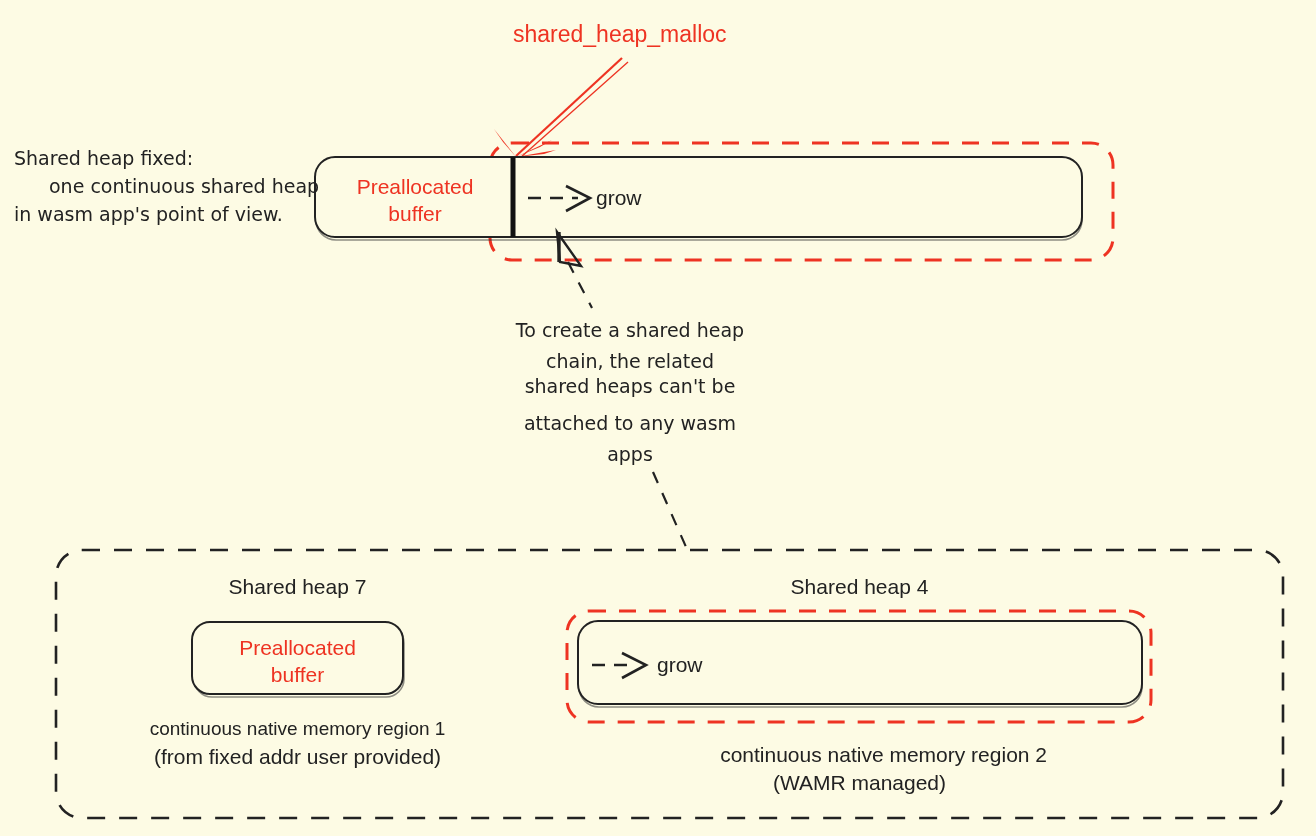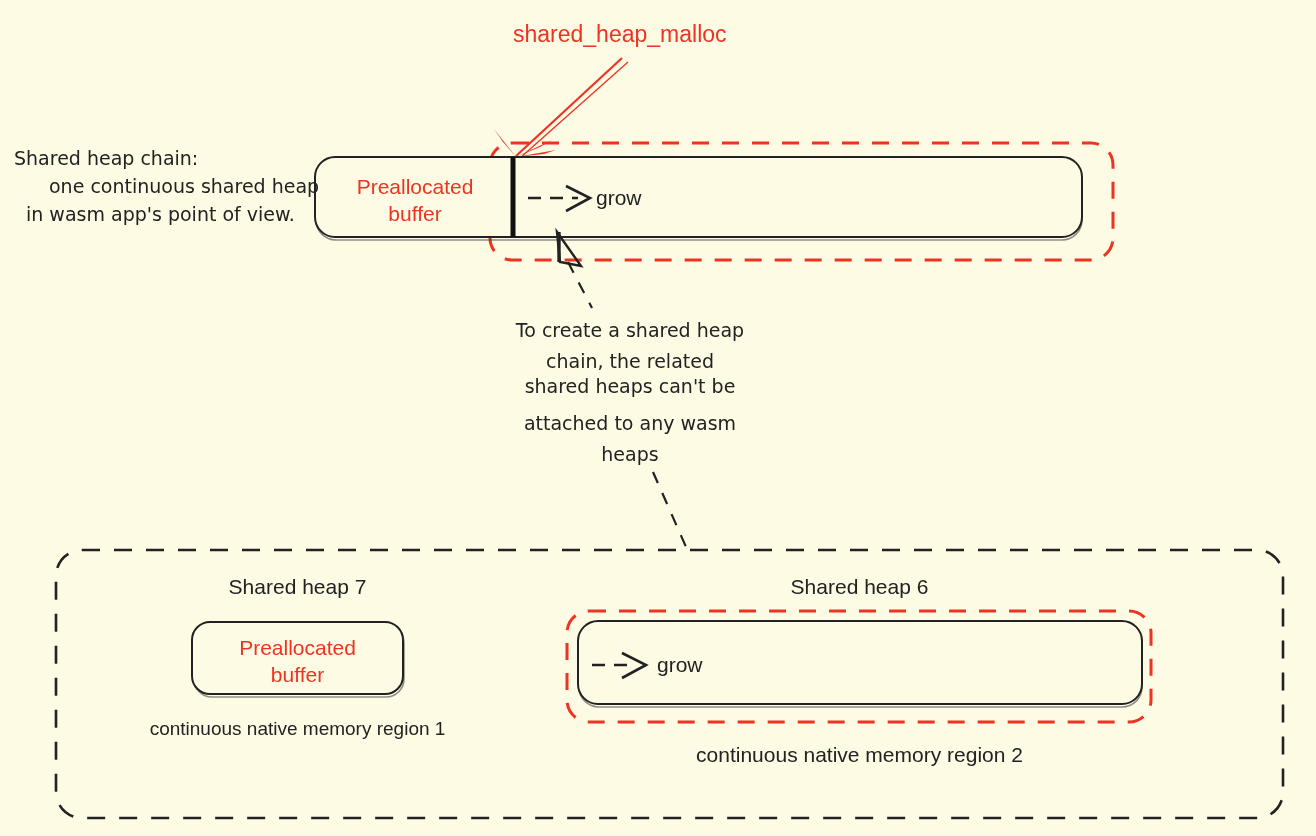--- a/index.html
+++ b/index.html
@@ -89,41 +89,43 @@
     <rect x="578" y="621" width="564" height="83" rx="20" ry="20" fill="#fdfbe4" stroke="#222222" stroke-width="2"></rect>
 
     <g>
       <line x1="592" y1="665" x2="634" y2="665" stroke="#222222" stroke-width="2.6" stroke-dasharray="13,9"></line>
       <polyline points="622,653 646,665 622,678" fill="none" stroke="#222222" stroke-width="2.6"></polyline>
     </g>
   </svg>
 
   <div class="txt red-txt mono-label" style="left:513px; top:21px; font-size:23px;">shared_heap_malloc</div>
 
-  <div class="txt" style="left:14px; top:145px;">Shared heap chain:</div>
+  <div class="txt" style="left:14px; top:145px;">Shared heap fixed:</div>
   <div class="txt" style="left:14px; top:173px;margin-left:35px;">one continuous shared heap</div>
-  <div class="txt" style="left:26px; top:201px;">in wasm app's point of view.</div>
+  <div class="txt" style="left:14px; top:201px;">in wasm app's point of view.</div>
 
   <div class="txt red-txt center mono-label" style="left:330px; top:174px; width:170px; font-size:21px;">Preallocated</div>
   <div class="txt red-txt center mono-label" style="left:330px; top:201px; width:170px; font-size:21px;">buffer</div>
 
   <div class="txt mono-label" style="left:596px; top:185px; font-size:21px;">grow</div>
 
   <div class="txt center" style="left:480px; top:317px; width:300px;">To create a shared heap</div>
   <div class="txt center" style="left:480px; top:348px; width:300px;">chain, the related</div>
   <div class="txt center" style="left:480px; top:373px; width:300px;">shared heaps can't be</div>
   <div class="txt center" style="left:480px; top:410px; width:300px;text-align:center;">attached to any wasm</div>
-  <div class="txt center" style="left:480px; top:441px; width:300px;">heaps</div>
+  <div class="txt center" style="left:480px; top:441px; width:300px;">apps</div>
 
   <div class="txt center mono-label" style="left:195px; top:574px; width:205px; font-size:21px;">Shared heap 7</div>
 
   <div class="txt red-txt center mono-label" style="left:192px; top:635px; width:211px; font-size:21px;">Preallocated</div>
   <div class="txt red-txt center mono-label" style="left:192px; top:662px; width:211px; font-size:21px;">buffer</div>
 
   <div class="txt center mono-label" style="left:110px; top:716px; width:375px; font-size:19px;">continuous native memory region 1</div>
+  <div class="txt center mono-label" style="left:110px; top:744px; width:375px; font-size:21px;">(from fixed addr user provided)</div>
 
-  <div class="txt center mono-label" style="left:757px; top:574px; width:205px; font-size:21px;">Shared heap 6</div>
+  <div class="txt center mono-label" style="left:757px; top:574px; width:205px; font-size:21px;">Shared heap 4</div>
 
   <div class="txt mono-label" style="left:657px; top:652px; font-size:21px;">grow</div>
 
-  <div class="txt center mono-label" style="left:672px; top:742px; width:375px; font-size:21px;">continuous native memory region 2</div>
+  <div class="txt center mono-label" style="left:672px; top:742px; width:375px; font-size:21px;text-align:right;">continuous native memory region 2</div>
+  <div class="txt center mono-label" style="left:672px; top:770px; width:375px; font-size:21px;">(WAMR managed)</div>
 
 </div>
 
 </body></html>

